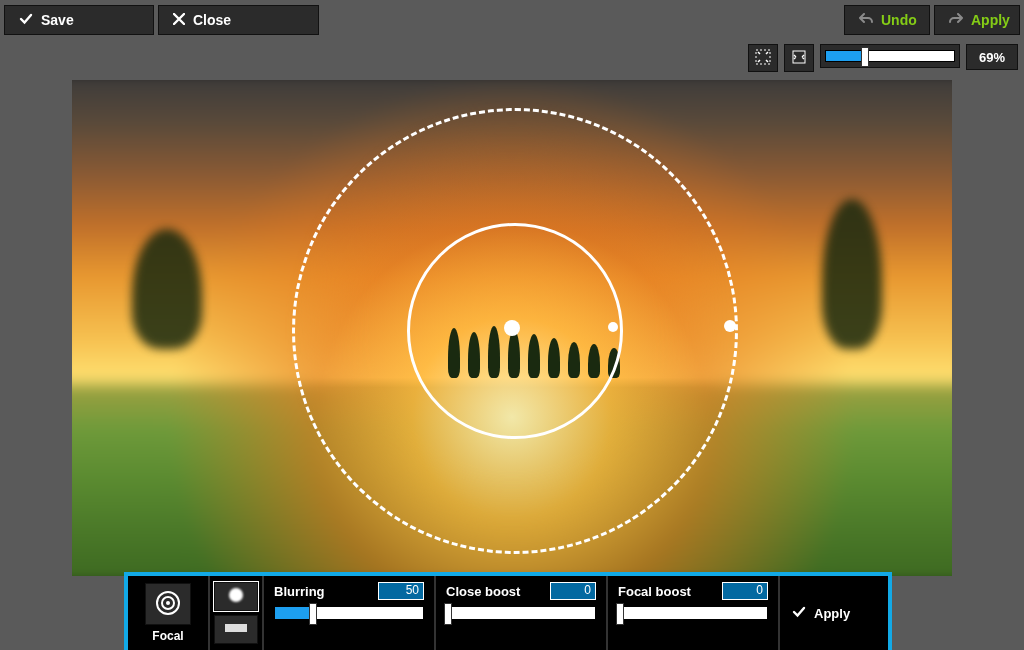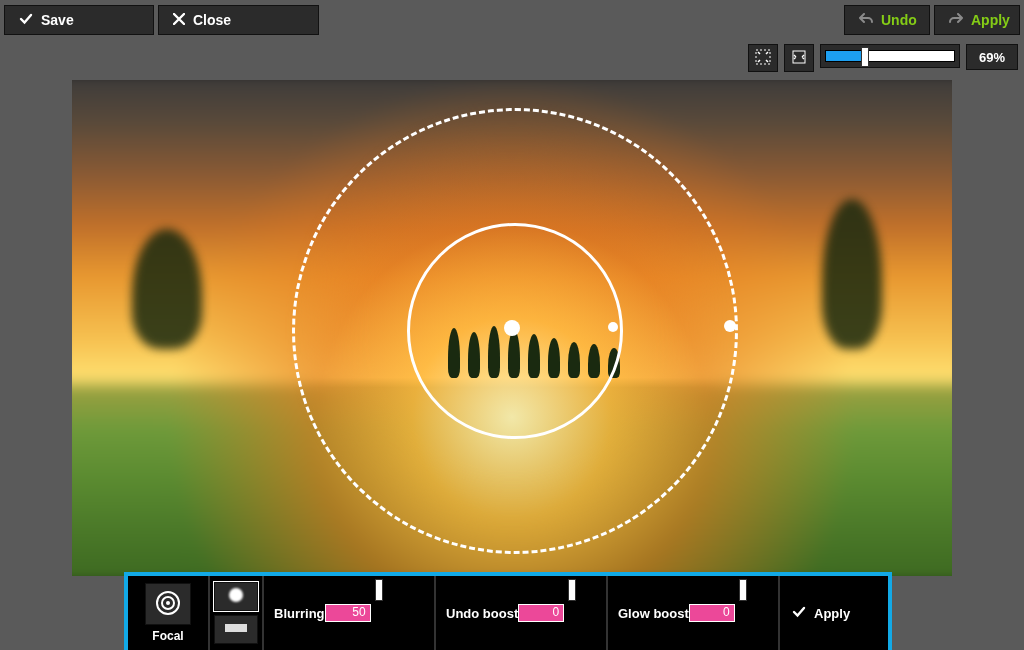--- a/index.html
+++ b/index.html
@@ -106,26 +106,26 @@
   .tool-label{font-size:12px;font-weight:bold;}
   .shape-col{
     width:44px;display:flex;flex-direction:column;gap:4px;
     padding:6px 4px;border-right:2px solid #333;
   }
   .shape-btn{flex:1;background:#2b2b2b;border:1px solid #111;display:flex;
     align-items:center;justify-content:center;cursor:pointer;}
   .shape-btn.sel{outline:1px solid #fff;}
   .param{
     width:150px;padding:6px 10px;border-right:2px solid #333;
-    display:flex;flex-direction:row;gap:6px;
+    display:flex;flex-direction:column;gap:6px;
   }
   .param-head{display:flex;justify-content:space-between;align-items:center;}
   .param-label{font-weight:bold;}
   .param-val{
-    width:46px;height:18px;background:#ec4899;border:1px solid #fff;
+    width:46px;height:18px;background:#0369a1;border:1px solid #fff;
     font-size:12px;text-align:right;padding:0 4px;box-sizing:border-box;
     color:#fff;
   }
   .param-slider{position:relative;height:12px;background:#fff;border:1px solid #000;}
   .param-fill{position:absolute;top:0;left:0;height:100%;background:#1d9ff0;}
   .param-thumb{position:absolute;top:-4px;width:6px;height:20px;background:#fff;border:1px solid #333;}
   .action-col{flex:1;display:flex;flex-direction:column;}
   .action-btn{
     flex:1;display:flex;align-items:center;gap:8px;padding:11px 12px;
     border-bottom:2px solid #333;font-weight:bold;cursor:pointer;
@@ -262,32 +262,32 @@
       <span class="param-val">50</span>
     </div>
     <div class="param-slider">
       <div class="param-fill" id="blur-fill" style="width: 25%;"></div>
       <div class="param-thumb" id="blur-thumb" style="left: calc(25% - 3px);"></div>
     </div>
   </div>
 
   <div class="param">
     <div class="param-head">
-      <span class="param-label">Undo boost</span>
+      <span class="param-label">Close boost</span>
       <span class="param-val">0</span>
     </div>
     <div class="param-slider">
       <div class="param-fill" id="cb-fill" style="width: 0%;"></div>
       <div class="param-thumb" id="cb-thumb" style="left: calc(0% - 3px);"></div>
     </div>
   </div>
 
   <div class="param">
     <div class="param-head">
-      <span class="param-label">Glow boost</span>
+      <span class="param-label">Focal boost</span>
       <span class="param-val">0</span>
     </div>
     <div class="param-slider">
       <div class="param-fill" id="gb-fill" style="width: 0%;"></div>
       <div class="param-thumb" id="gb-thumb" style="left: calc(0% - 3px);"></div>
     </div>
   </div>
 
   <div class="action-col">
     <div class="action-btn">

